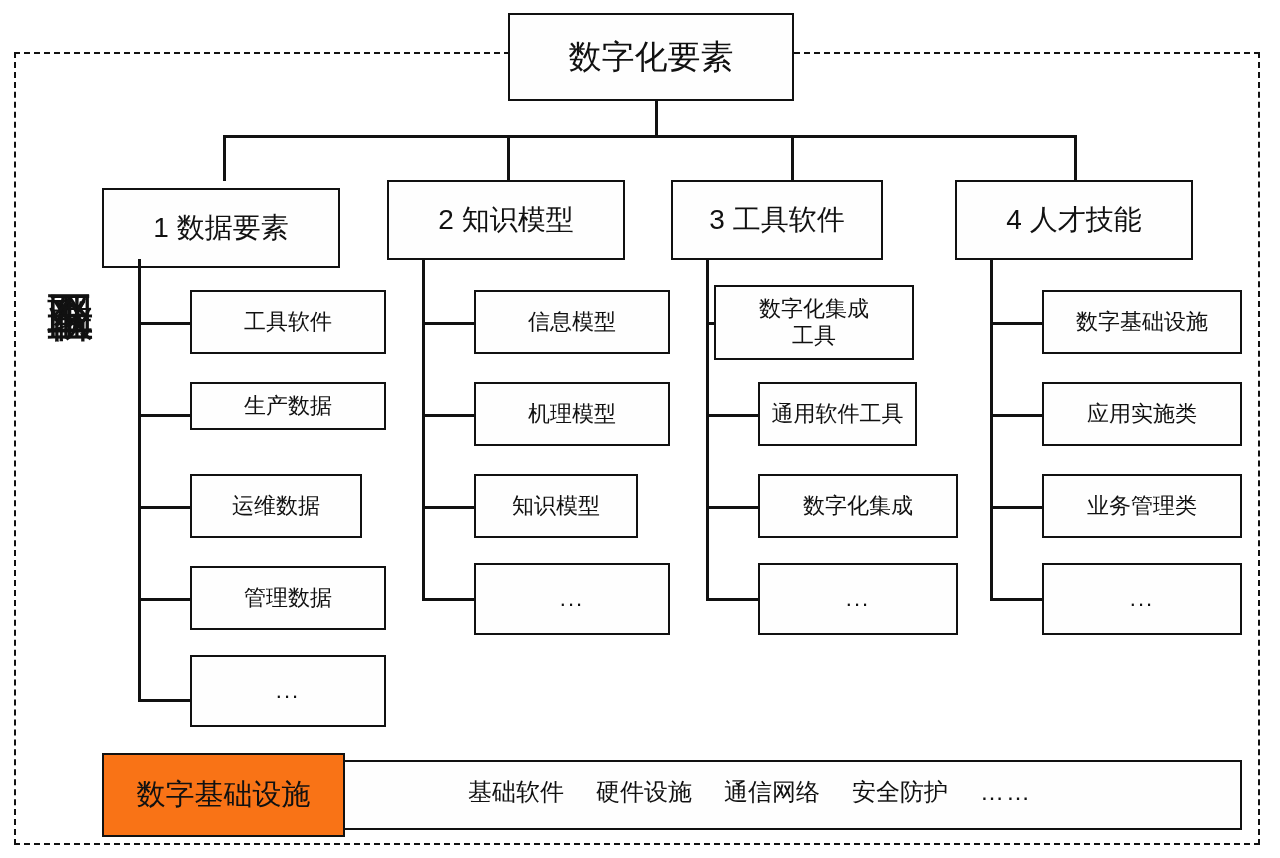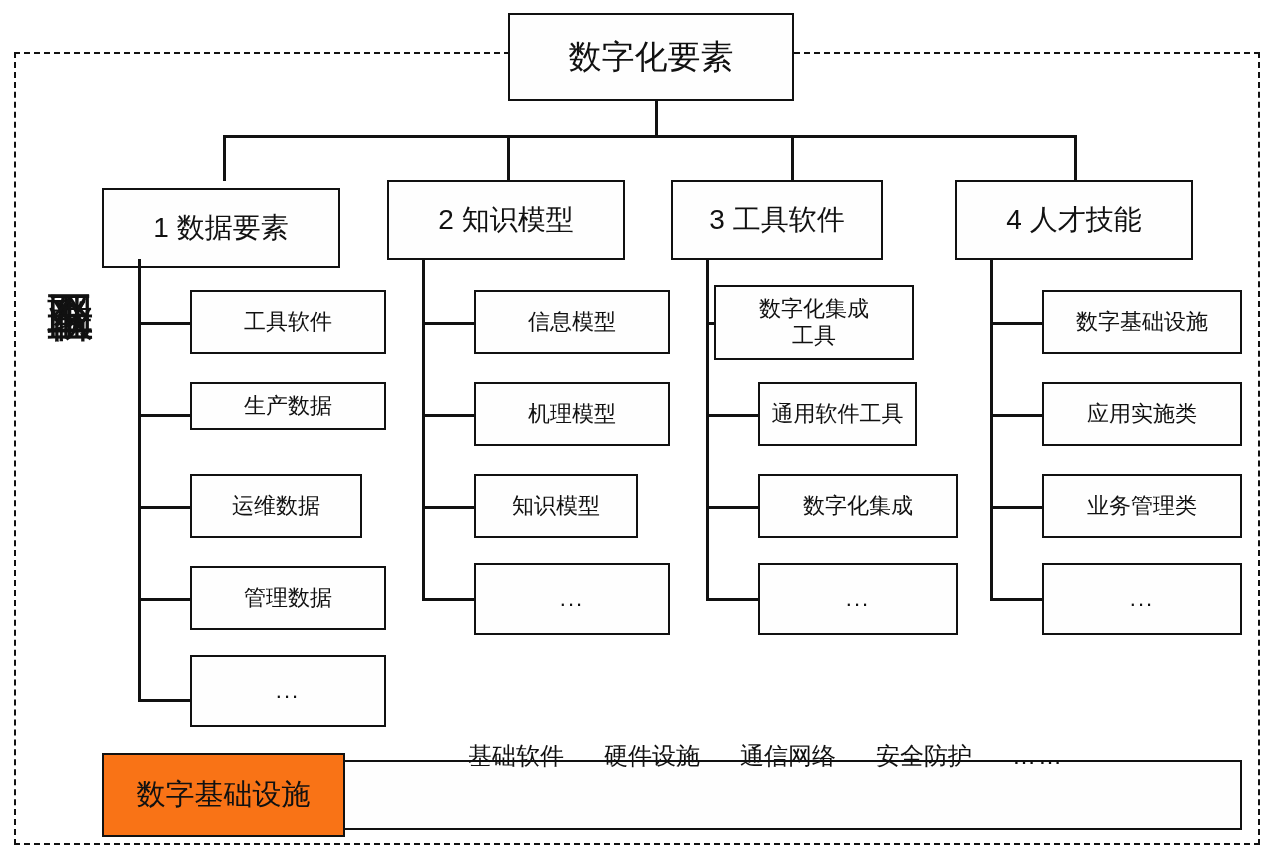--- a/index.html
+++ b/index.html
@@ -166,21 +166,21 @@
 
   <div class="box leaf" style="left:1042px; top:290px; width:200px; height:64px;">数字基础设施</div>
   <div class="box leaf" style="left:1042px; top:474px; width:200px; height:64px;">业务管理类</div>
   <div class="box leaf" style="left:1042px; top:382px; width:200px; height:64px;">应用实施类</div>
   <div class="box leaf ellipsis" style="left:1042px; top:563px; width:200px; height:72px;">...</div>
 
   <div class="infra-bar" style="left:190px; top:760px; width:1052px; height:70px;"></div>
 
   <div class="infra-label" style="left:102px; top:753px; width:243px; height:84px;">数字基础设施</div>
 
-  <div class="infra-items" style="left:468px; top:740px;">
+  <div class="infra-items" style="left:468px; top:776px;gap:32px;">
     <span>基础软件</span>
     <span>硬件设施</span>
     <span>通信网络</span>
     <span>安全防护</span>
     <span class="dots">……</span>
   </div>
 
 </div>
 
 </body></html>

